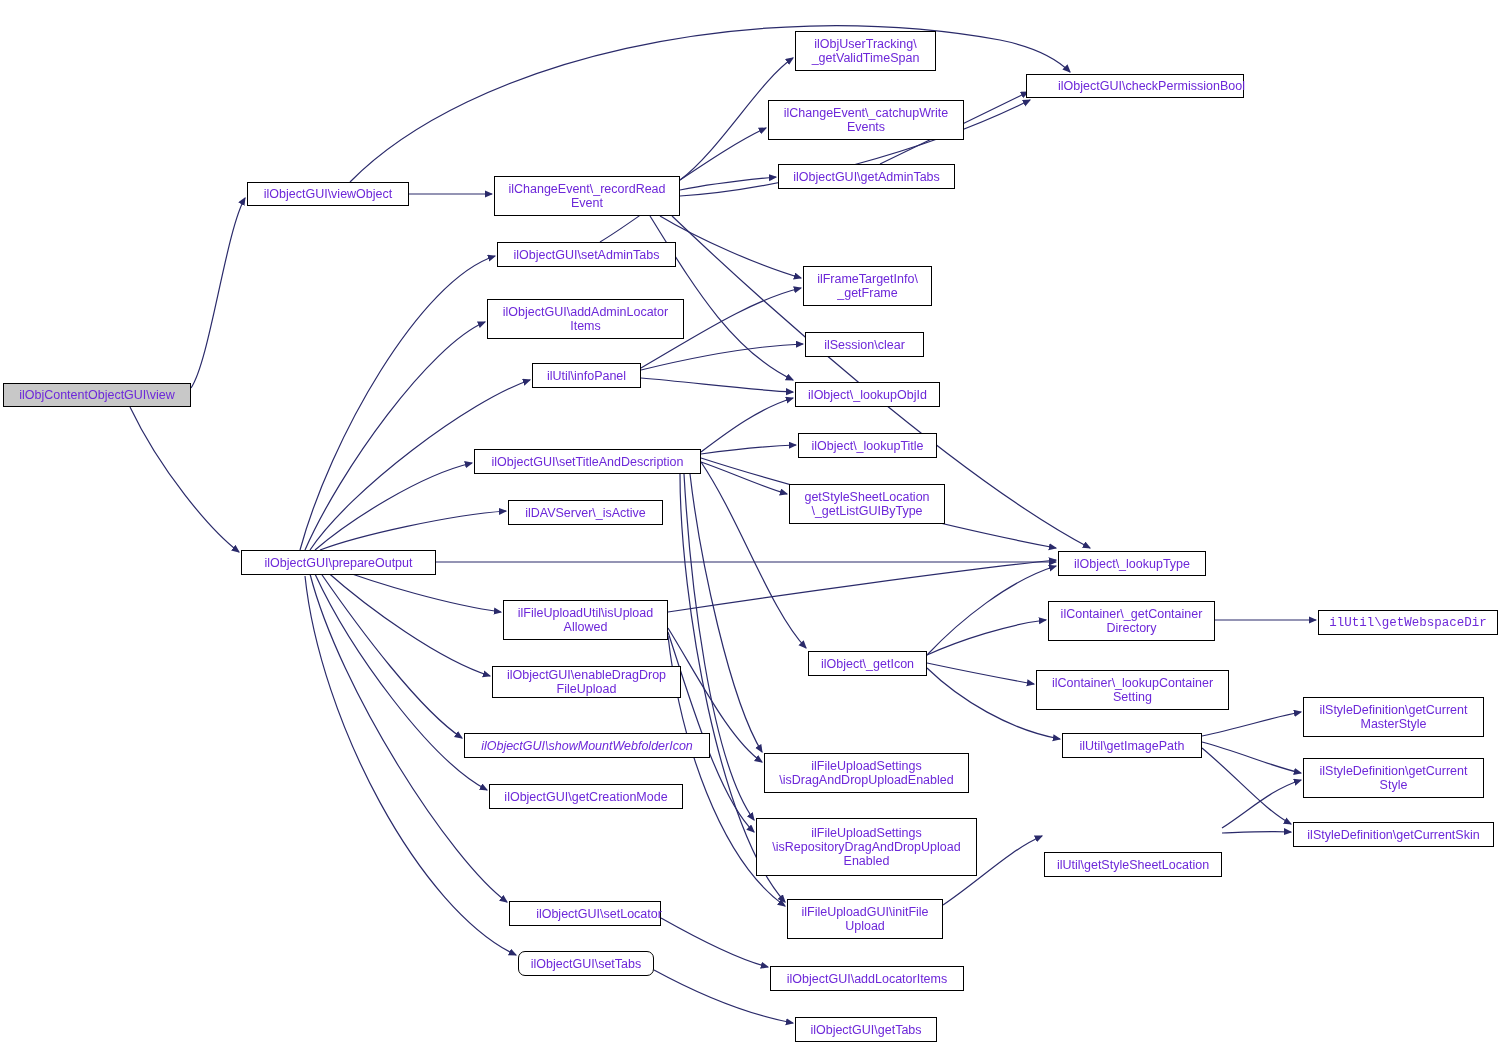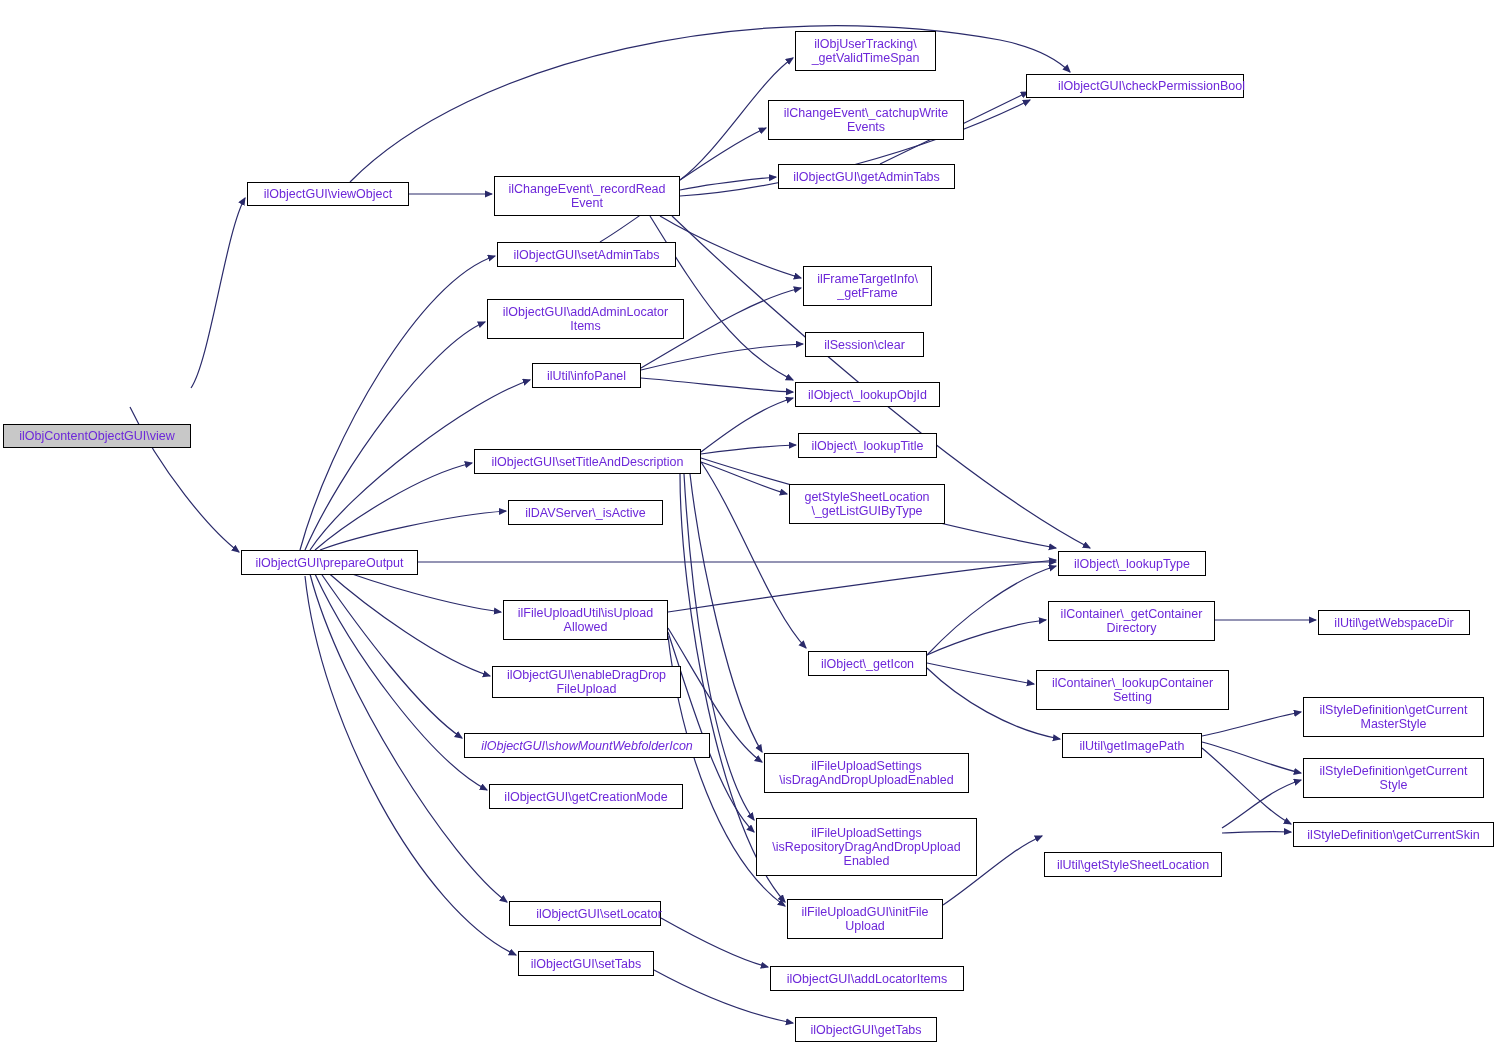--- a/index.html
+++ b/index.html
@@ -32,21 +32,20 @@
     line-height: 14px;
     display: flex;
     align-items: center;
     justify-content: center;
     text-align: center;
     white-space: pre-line;
     padding: 1px 3px;
   }
   .node.highlight {
     background: #c8c8c8;
-    margin-top: 41px;
   }
 </style>
 </head>
 <body>
 
 <div id="canvas">
   <svg id="edges" xmlns="http://www.w3.org/2000/svg">
     <defs>
       <marker id="arrowhead" markerWidth="7" markerHeight="7" refX="6" refY="3" orient="auto">
         <path d="M0,0 L7,3 L0,6 z" fill="#2a2a6a"></path>
@@ -125,27 +124,27 @@
       <div class="node" style="left: 803px; top: 266px; width: 129px; height: 40px;">ilFrameTargetInfo\
 _getFrame</div>
       <div class="node" style="left: 805px; top: 332px; width: 119px; height: 25px;">ilSession\clear</div>
       <div class="node" style="left: 532px; top: 363px; width: 109px; height: 25px;">ilUtil\infoPanel</div>
       <div class="node" style="left: 795px; top: 382px; width: 145px; height: 25px;">ilObject\_lookupObjId</div>
       <div class="node" style="left: 798px; top: 433px; width: 139px; height: 25px;">ilObject\_lookupTitle</div>
       <div class="node" style="left: 474px; top: 449px; width: 227px; height: 25px;">ilObjectGUI\setTitleAndDescription</div>
       <div class="node" style="left: 789px; top: 484px; width: 156px; height: 40px;">getStyleSheetLocation
 \_getListGUIByType</div>
       <div class="node" style="left: 508px; top: 500px; width: 155px; height: 25px;">ilDAVServer\_isActive</div>
-      <div class="node" style="left: 241px; top: 550px; width: 177px; height: 25px;">ilObjectGUI\prepareOutput</div>
+      <div class="node" style="left: 241px; top: 550px; width: 195px; height: 25px;">ilObjectGUI\prepareOutput</div>
       <div class="node" style="left: 1058px; top: 551px; width: 148px; height: 25px;">ilObject\_lookupType</div>
       <div class="node" style="left: 503px; top: 600px; width: 165px; height: 40px;">ilFileUploadUtil\isUpload
 Allowed</div>
       <div class="node" style="left: 1048px; top: 601px; width: 167px; height: 40px;">ilContainer\_getContainer
 Directory</div>
-      <div class="node" style="left: 1318px; top: 610px; width: 152px; height: 25px;">ilUtil\getWebspaceDir</div>
+      <div class="node" style="left: 1318px; top: 610px; width: 180px; height: 25px; font-family: Liberation Mono, monospace;">ilUtil\getWebspaceDir</div>
       <div class="node" style="left: 808px; top: 651px; width: 119px; height: 25px;">ilObject\_getIcon</div>
       <div class="node" style="left: 1036px; top: 670px; width: 193px; height: 40px;">ilContainer\_lookupContainer
 Setting</div>
       <div class="node" style="left: 492px; top: 666px; width: 189px; height: 32px;">ilObjectGUI\enableDragDrop
 FileUpload</div>
       <div class="node" style="left: 1303px; top: 697px; width: 181px; height: 40px;">ilStyleDefinition\getCurrent
 MasterStyle</div>
       <div class="node" style="left: 1062px; top: 733px; width: 140px; height: 25px;">ilUtil\getImagePath</div>
       <div class="node" style="left: 464px; top: 733px; width: 246px; height: 25px; font-style: italic;">ilObjectGUI\showMountWebfolderIcon</div>
       <div class="node" style="left: 764px; top: 753px; width: 205px; height: 40px;">ilFileUploadSettings
@@ -154,17 +153,17 @@
 Style</div>
       <div class="node" style="left: 489px; top: 784px; width: 194px; height: 25px;">ilObjectGUI\getCreationMode</div>
       <div class="node" style="left: 756px; top: 818px; width: 221px; height: 58px;">ilFileUploadSettings
 \isRepositoryDragAndDropUpload
 Enabled</div>
       <div class="node" style="left: 1044px; top: 852px; width: 178px; height: 25px;">ilUtil\getStyleSheetLocation</div>
       <div class="node" style="left: 1293px; top: 822px; width: 201px; height: 25px;">ilStyleDefinition\getCurrentSkin</div>
       <div class="node" style="left: 509px; top: 901px; width: 152px; height: 25px; padding-left: 31px;">ilObjectGUI\setLocator</div>
       <div class="node" style="left: 787px; top: 899px; width: 156px; height: 40px;">ilFileUploadGUI\initFile
 Upload</div>
-      <div class="node" style="left: 518px; top: 951px; width: 136px; height: 25px;">ilObjectGUI\setTabs</div>
+      <div class="node" style="left: 518px; top: 951px; width: 136px; height: 25px; border-radius: 7px;">ilObjectGUI\setTabs</div>
       <div class="node" style="left: 770px; top: 966px; width: 194px; height: 25px;">ilObjectGUI\addLocatorItems</div>
       <div class="node" style="left: 795px; top: 1017px; width: 142px; height: 25px;">ilObjectGUI\getTabs</div>
     </div>
 </div>
 
 </body></html>

